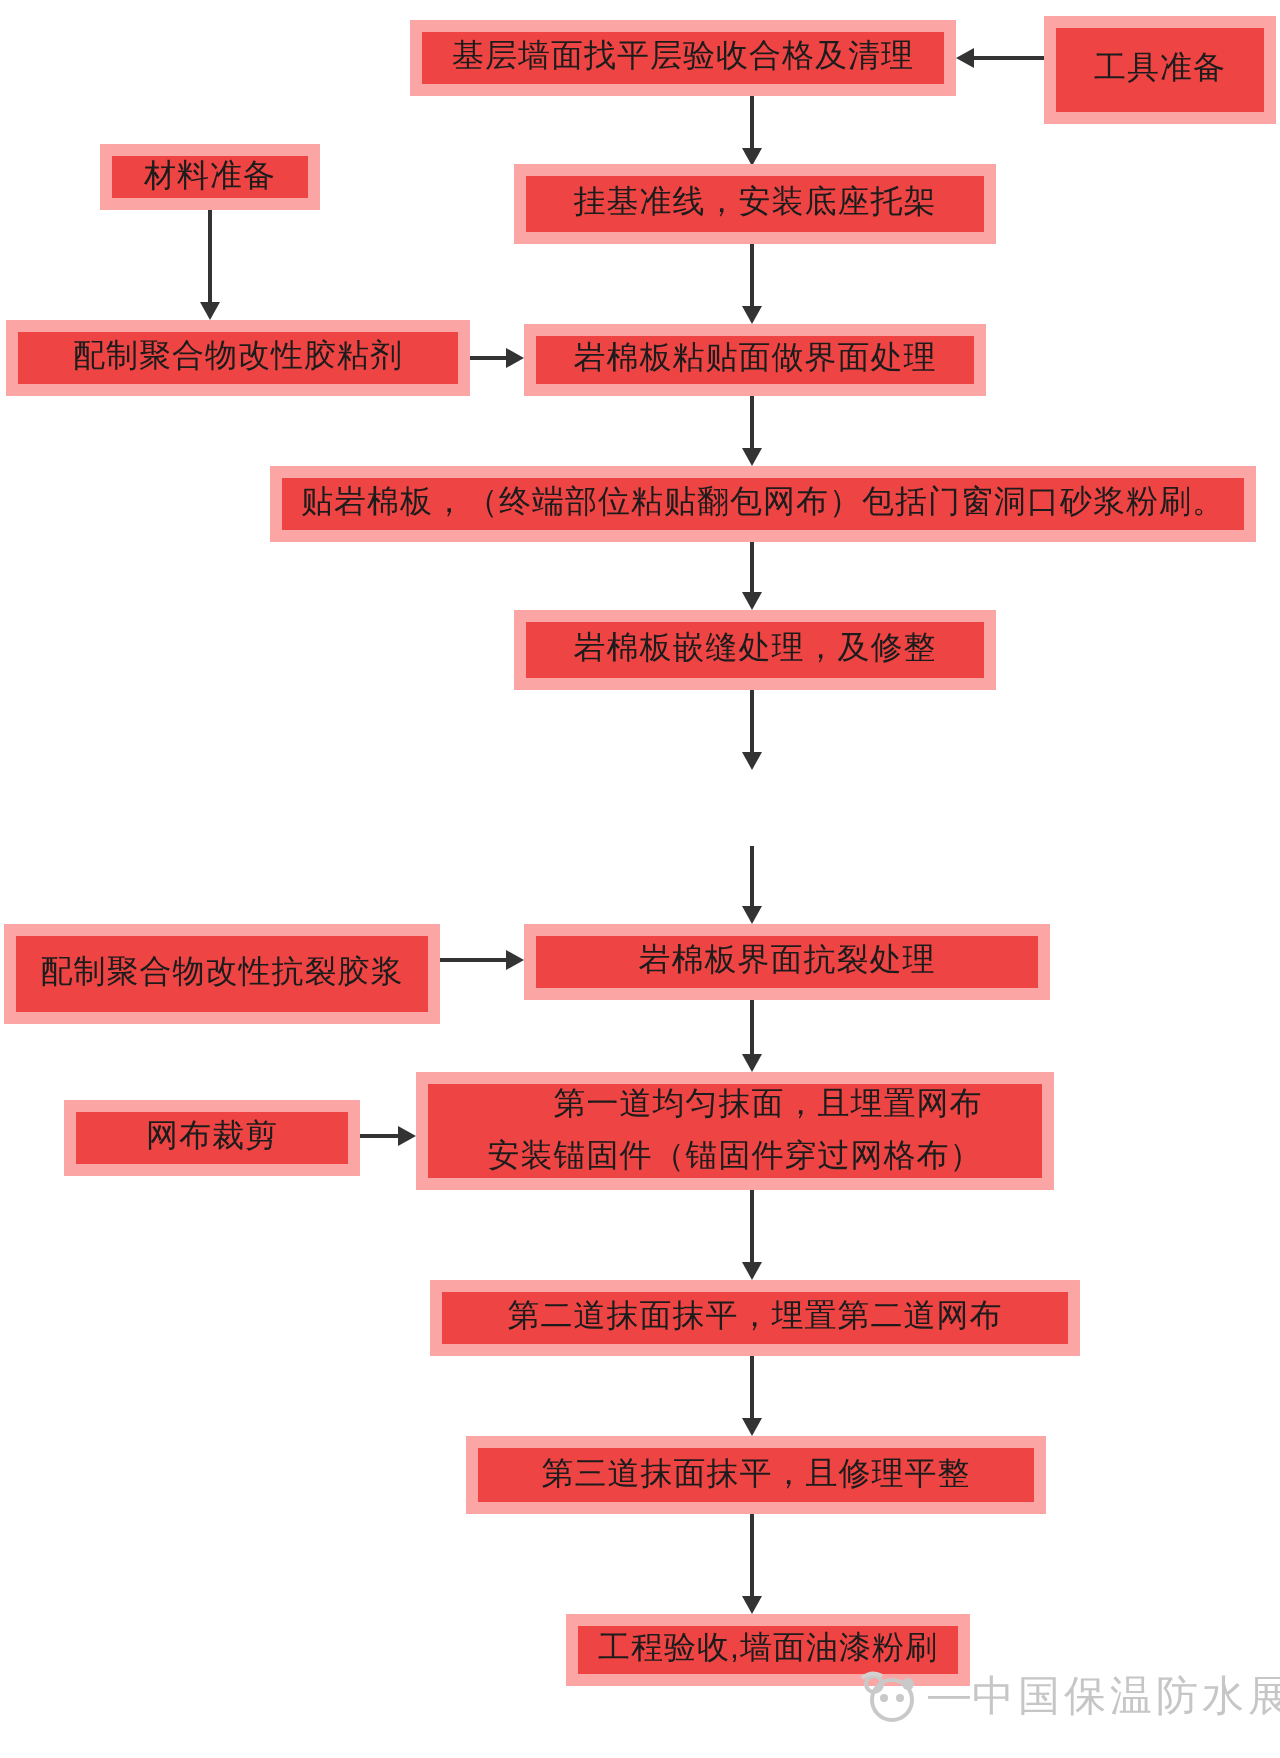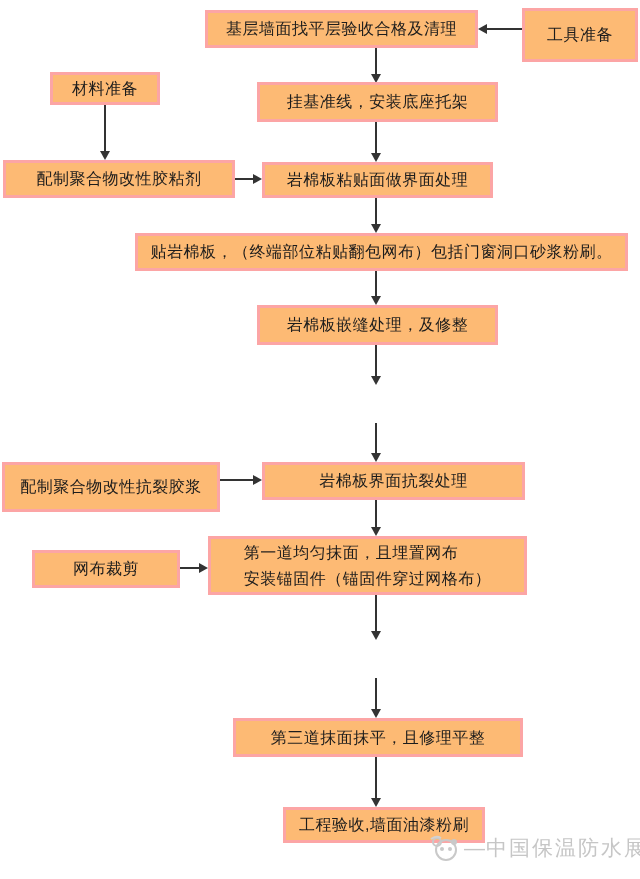--- a/index.html
+++ b/index.html
@@ -9,26 +9,26 @@
   }
   .canvas{
     position:relative;
     width:640px;height:879px;
     background:#ffffff;
     overflow:hidden;
   }
   .node{
     position:absolute;
     box-sizing:border-box;
-    border:3px solid #fca5a5;
-    background:#fdba74;
+    border:6px solid #fca5a5;
+    background:#ef4444;
     display:flex;
     align-items:center;
     justify-content:center;
-    text-align:left;
+    text-align:right;
     font-size:16px;
     line-height:24px;
     color:#1c1c1c;
     white-space:pre-line;
     letter-spacing:0.5px;
   }
   
   .arrow-v{
     position:absolute;
     width:2px;
@@ -124,20 +124,21 @@
   <div class="node" style="left:262px;top:462px;width:263px;height:38px;">岩棉板界面抗裂处理</div>
   <div class="arrow-hr" style="left:220px;top:479px;width:33px;"></div>
   <div class="arrow-v" style="left:375px;top:500px;height:27px;"></div>
 
   <div class="node" style="left:208px;top:536px;width:319px;height:59px;line-height:26px;">第一道均匀抹面，且埋置网布
 安装锚固件（锚固件穿过网格布）</div>
   <div class="node" style="left:32px;top:550px;width:148px;height:38px;">网布裁剪</div>
   <div class="arrow-hr" style="left:180px;top:567px;width:19px;"></div>
   <div class="arrow-v" style="left:375px;top:595px;height:36px;"></div>
 
+  <div class="node" style="left:215px;top:640px;width:325px;height:38px;">第二道抹面抹平，埋置第二道网布</div>
   <div class="arrow-v" style="left:375px;top:678px;height:31px;"></div>
 
   <div class="node" style="left:233px;top:718px;width:290px;height:39px;">第三道抹面抹平，且修理平整</div>
   <div class="arrow-v" style="left:375px;top:757px;height:41px;"></div>
 
   <div class="node" style="left:283px;top:807px;width:202px;height:36px;">工程验收,墙面油漆粉刷</div>
 
   <div class="watermark">
     <span class="wm-logo">
       <svg width="34" height="30" viewBox="0 0 34 30">

